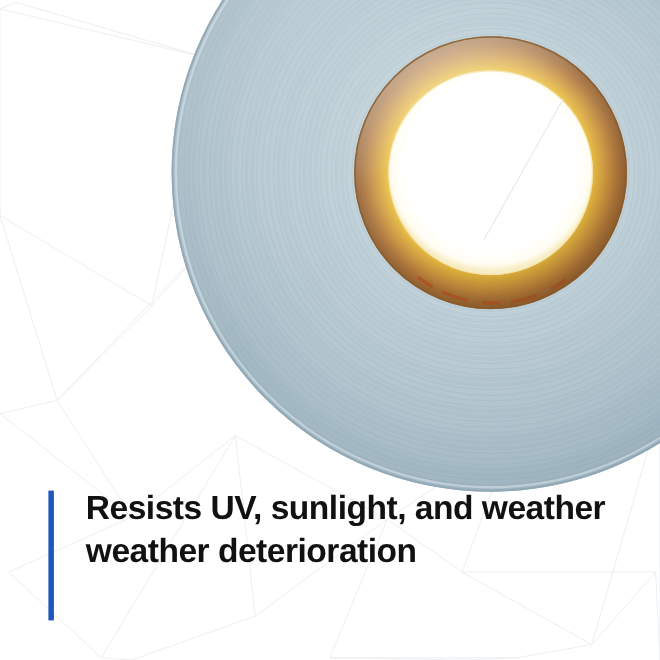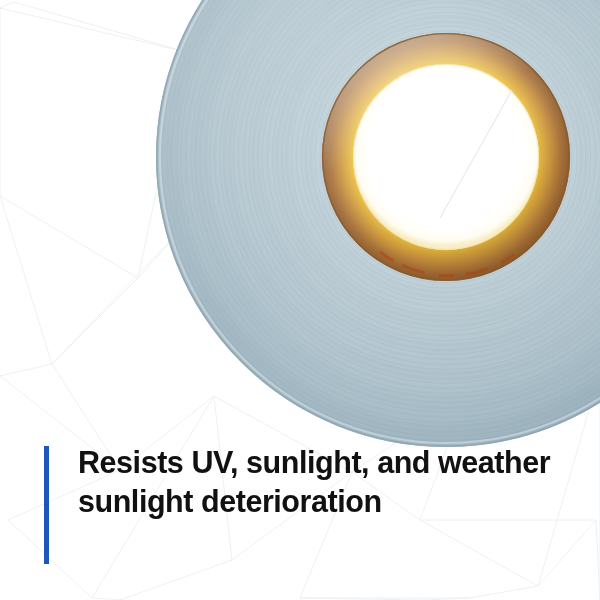--- a/index.html
+++ b/index.html
@@ -316,17 +316,17 @@
       <circle cx="446" cy="277" r="92.6" fill="none" stroke="#f3e0a4" stroke-width="1.1" opacity="0.75"></circle>
 
       <path d="M 512 210 L 440 338" stroke="#e3e7ea" stroke-width="1.1" fill="none" opacity="0.9"></path>
     </g>
   </svg>
 
   <div id="caption-block">
     <div id="accent-bar"></div>
     <div id="caption-text">
       <span class="line">Resists UV, sunlight, and weather</span>
-      <span class="line">sunlight deterioration</span>
+      <span class="line">weather deterioration</span>
     </div>
   </div>
 
 </div>
 
 </body></html>

